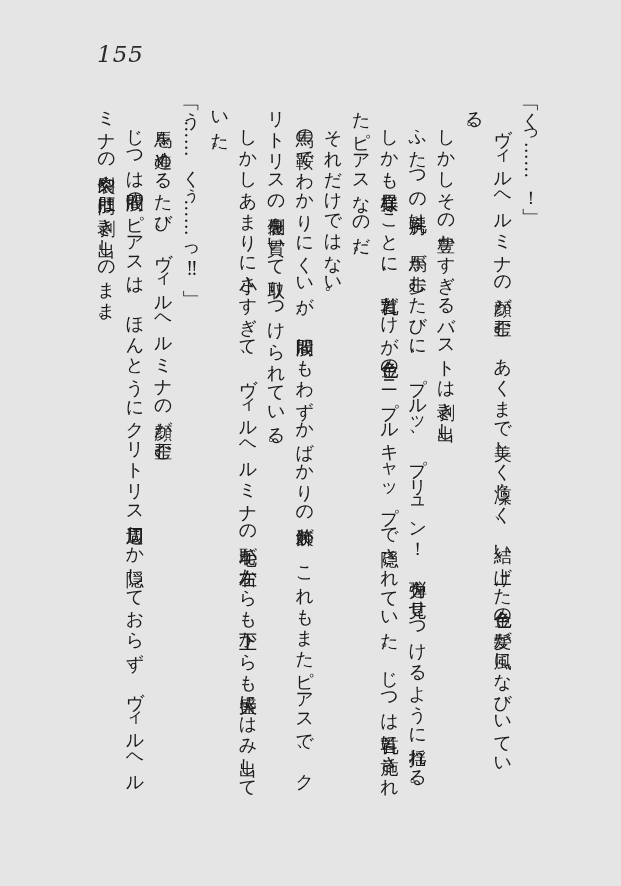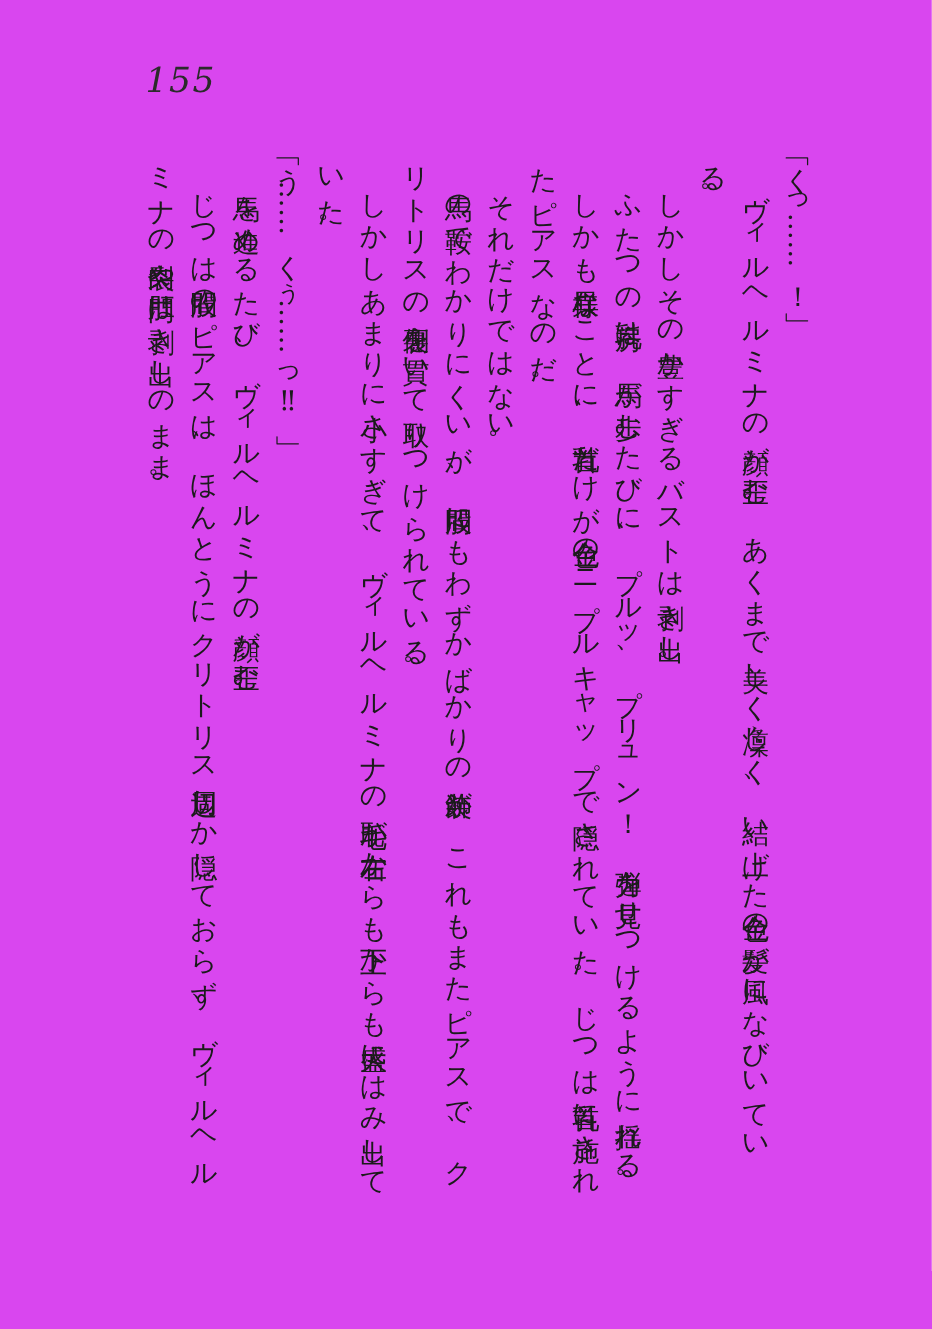--- a/index.html
+++ b/index.html
@@ -9,21 +9,21 @@
   body {
     width: 621px;
     height: 886px;
     overflow: hidden;
     background: #ffffff;
   }
   .page {
     position: relative;
     width: 621px;
     height: 886px;
-    background: #d946ef;
+    background: #e5e5e5;
   }
   .page-number {
     position: absolute;
     left: 97px;
     top: 41px;
     font-family: "DejaVu Serif", "Liberation Serif", serif;
     font-style: italic;
     font-size: 23px;
     letter-spacing: 1px;
     color: #2b2b2b;

